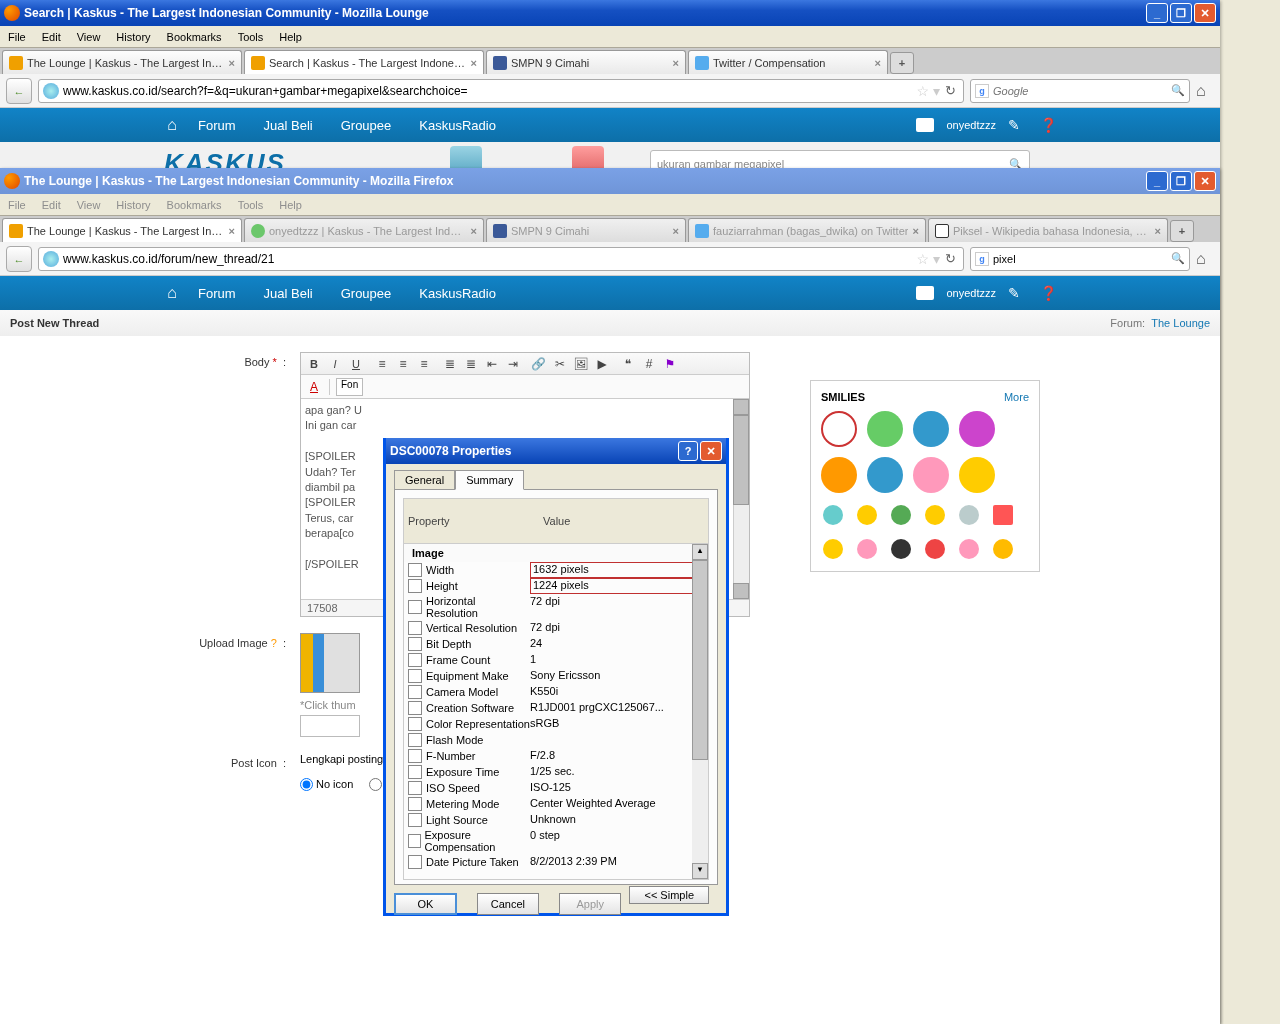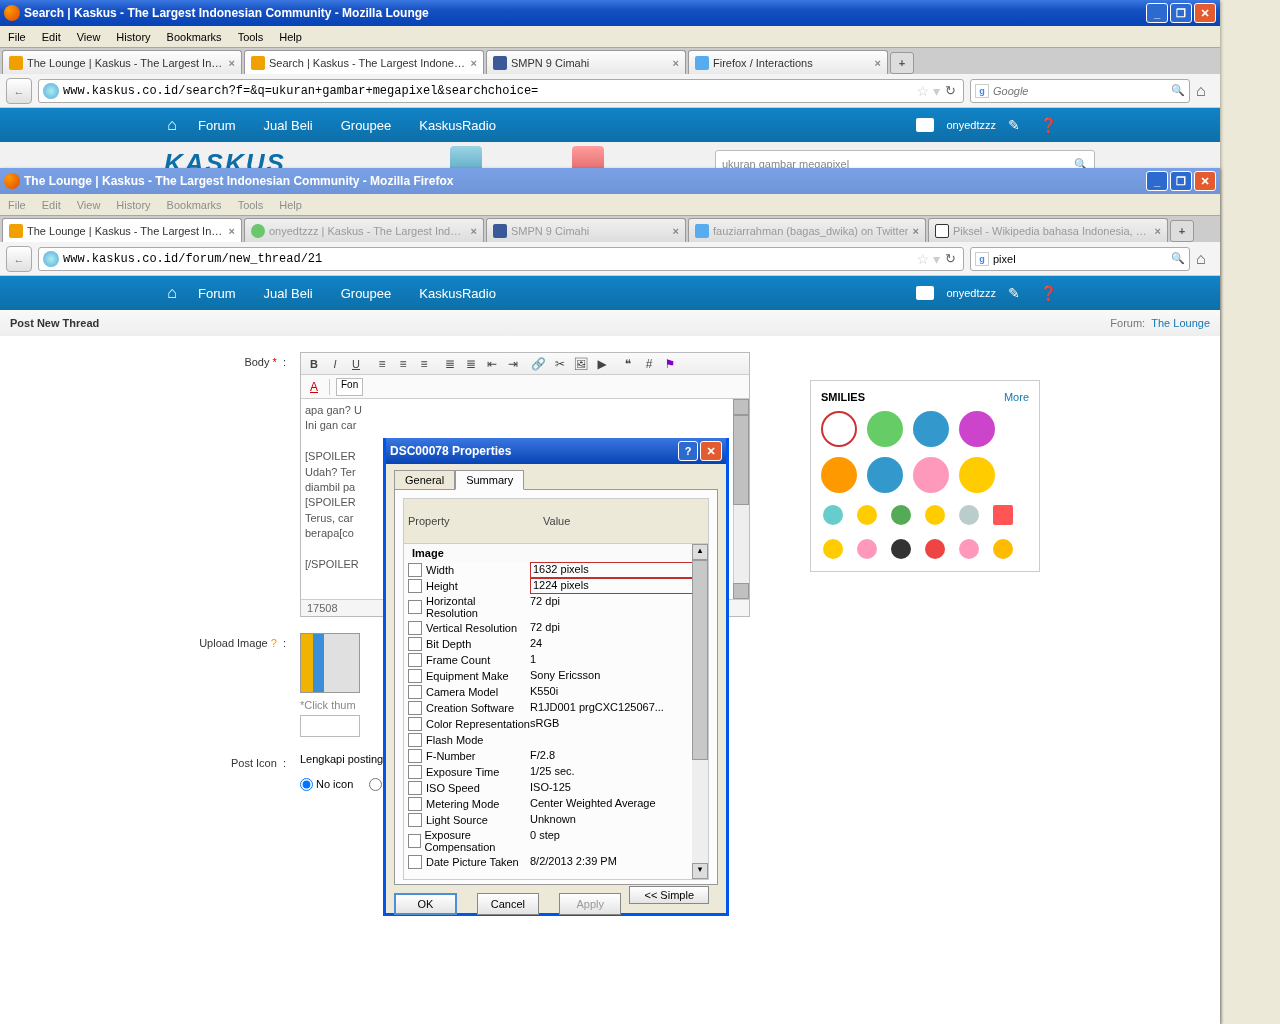--- a/index.html
+++ b/index.html
@@ -27,42 +27,42 @@
 .tab .fav.tw{background:#55acee;}
 .tab .fav.wk{background:#fff;border:1px solid #333;}
 .tab .fav.load{background:#6bc76b;border-radius:50%;}
 .tab .txt { flex:1; overflow:hidden; text-overflow:ellipsis; white-space:nowrap; }
 .tab .x { color:#888; font-weight:bold; }
 .newtab { width:24px; height:22px; background:#ddd; border:1px solid #999; border-radius:3px; display:flex; align-items:center; justify-content:center; color:#555; font-weight:bold; }
 .navbar { height:34px; background:#f4f4f4; display:flex; align-items:center; padding:0 6px; gap:6px; border-bottom:1px solid #ccc; }
 .nav-arrow { width:26px; height:26px; border:1px solid #aaa; border-radius:4px; background:linear-gradient(#fff,#e0e0e0); display:flex; align-items:center; justify-content:center; color:#4b8b27; font-weight:bold; }
 .urlbar { flex:1; height:24px; border:1px solid #aaa; border-radius:3px; background:#fff; display:flex; align-items:center; padding:0 4px; }
 .urlbar .globe { width:16px; height:16px; background:radial-gradient(#aee,#5ad); border-radius:50%; margin-right:4px; }
-.urlbar input { border:none; flex:1; font-size:12px; outline:none;font-family:Liberation Mono, monospace; }
+.urlbar input { border:none; flex:1; font-size:12px; outline:none; }
 .urlbar .star{color:#ccc;font-size:14px;margin:0 2px;}
 .urlbar .reload{color:#666;font-size:13px;margin:0 3px;}
 .searchbar { width:220px; height:24px; border:1px solid #aaa; border-radius:3px; background:#fff; display:flex; align-items:center; padding:0 4px; }
 .searchbar .gicon{width:14px;height:14px;background:#fff;border:1px solid #ccc;margin-right:4px;display:flex;align-items:center;justify-content:center;font-size:9px;font-weight:bold;}
 .searchbar input{border:none;flex:1;outline:none;font-style:italic;color:#888;}
 .searchbar input.filled{font-style:normal;color:#000;}
 .searchbar .mag{color:#666;}
 .home-ico{width:18px;height:18px;color:#555;font-size:16px;}
 
 
 .kaskus-bar { height:34px; background:linear-gradient(#1183c7,#0d6fa8); display:flex; align-items:center; padding:0 160px; color:#fff; }
 .kaskus-bar .home{width:24px;text-align:center;font-size:16px;}
 .kaskus-bar a{color:#fff;padding:0 14px;text-decoration:none;font-size:13px;}
 .kaskus-bar .right{margin-left:auto;display:flex;align-items:center;gap:12px;}
 .kaskus-bar .uicon{width:18px;height:14px;background:#fff;border-radius:2px;}
 .kaskus-bar .pencil,.kaskus-bar .help{width:20px;color:#fff;font-size:14px;}
 .kaskus-body{background:#f1f1f1;position:relative;}
 .kaskus-logo{position:absolute;left:164px;top:6px;font-size:26px;font-weight:bold;color:#0d6fa8;letter-spacing:2px;font-style:italic;}
 .kaskus-icons{position:absolute;left:450px;top:4px;display:flex;gap:90px;}
 .kaskus-icons .ico{width:32px;height:28px;}
-.kaskus-search{position:absolute;left:715px;top:8px;width:380px;height:28px;border:1px solid #bbb;border-radius:3px;background:#fff;display:flex;align-items:center;padding:4px 6px;}
+.kaskus-search{position:absolute;left:650px;top:8px;width:380px;height:28px;border:1px solid #bbb;border-radius:3px;background:#fff;display:flex;align-items:center;padding:4px 6px;}
 .kaskus-search input{border:none;flex:1;outline:none;color:#888;}
 
 
 .win2 { left:0; top:168px; width:1220px; height:856px; border:none; }
 .forum-header{height:26px;background:linear-gradient(#f9f9f9,#eee);display:flex;align-items:center;padding:0 10px;font-weight:bold;color:#333;}
 .forum-header .crumb{margin-left:auto;font-weight:normal;color:#777;}
 .forum-header .crumb a{color:#1478b3;text-decoration:none;}
 .forum-area{background:#fff;padding:16px 160px;}
 .form-row{display:flex;margin-bottom:16px;align-items:flex-start;}
 .form-row .lbl{width:140px;text-align:right;padding-right:14px;color:#333;padding-top:4px;}
@@ -153,21 +153,21 @@
         <span class="txt">Search | Kaskus - The Largest Indonesia...</span>
         <span class="x">×</span>
       </div>
     <div class="tab">
         <span class="fav fb"></span>
         <span class="txt">SMPN 9 Cimahi</span>
         <span class="x">×</span>
       </div>
     <div class="tab">
         <span class="fav tw"></span>
-        <span class="txt">Firefox / Interactions</span>
+        <span class="txt">Twitter / Compensation</span>
         <span class="x">×</span>
       </div>
     <div class="newtab">+</div>
   </div>
   <div class="navbar">
     <div class="nav-arrow">←</div>
     <div class="urlbar">
       <span class="globe"></span>
       <input value="www.kaskus.co.id/search?f=&amp;q=ukuran+gambar+megapixel&amp;searchchoice=" style="">
       <span class="star">☆</span>

